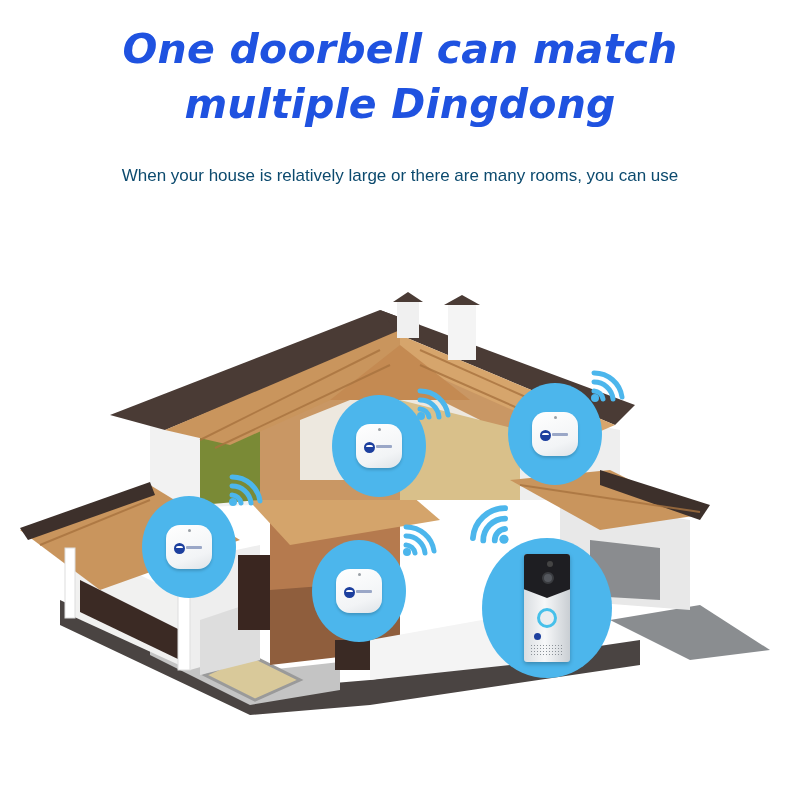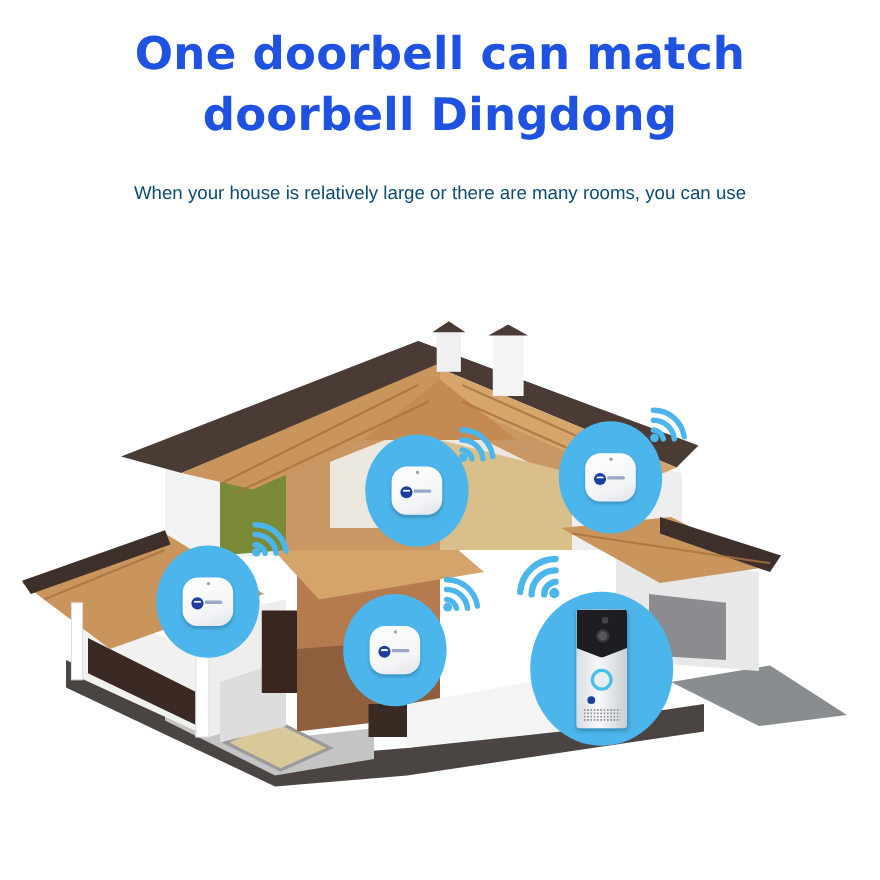--- a/index.html
+++ b/index.html
@@ -1,21 +1,21 @@
 <!DOCTYPE html>
 <html><head>
 <meta charset="utf-8">
 <style>
   * { margin:0; padding:0; box-sizing:border-box; }
   html, body { width:800px; height:800px; background:#ffffff; overflow:hidden; }
   body { position:relative; font-family:"DejaVu Sans", sans-serif; }
   .headline {
     position:absolute; left:0; top:22px; width:800px; text-align:center;
     color:#1f52e0; font-family:"DejaVu Sans", sans-serif; font-weight:bold;
-    font-size:41px; line-height:55px; letter-spacing:0.2px;
+    font-size:41px; line-height:55px; letter-spacing:0.2px;font-style:italic;
   }
   .subtitle {
     position:absolute; left:0; top:164px; width:800px; text-align:center;
     color:#0c4a6e; font-family:"Liberation Sans", sans-serif; font-size:17px; line-height:24px;
   }
   .scene { position:absolute; left:0; top:280px; width:800px; height:520px; }
   .scene svg { display:block; }
   .badge { position:absolute; border-radius:50%; background:#4cb6ec; }
   .chime {
     position:absolute; left:50%; top:50%; width:46px; height:44px; transform:translate(-50%,-50%);
@@ -38,21 +38,21 @@
   .doorbell .btn { position:absolute; left:13px; top:54px; width:20px; height:20px; border-radius:50%; border:3px solid #47c0ea; background:#e9edf0; }
   .doorbell .blogo { position:absolute; left:10px; top:79px; width:7px; height:7px; border-radius:50%; background:#1c3f9e; }
   .doorbell .grill { position:absolute; left:6px; top:90px; width:34px; height:12px;
     background-image:radial-gradient(#8c9298 0.9px, transparent 1px); background-size:3px 3px; }
 </style>
 </head>
 <body>
 
 <div class="headline">
   <div>One doorbell can match</div>
-  <div>doorbell Dingdong</div>
+  <div>multiple Dingdong</div>
 </div>
 
 <div class="subtitle">
   <div>When your house is relatively large or there are many rooms, you can use</div>
 </div>
 
 <div class="scene">
   <svg width="800" height="520" viewBox="0 280 800 520">
 
     <polygon points="610,620 700,605 770,650 690,660" fill="#8a8d90"></polygon>

